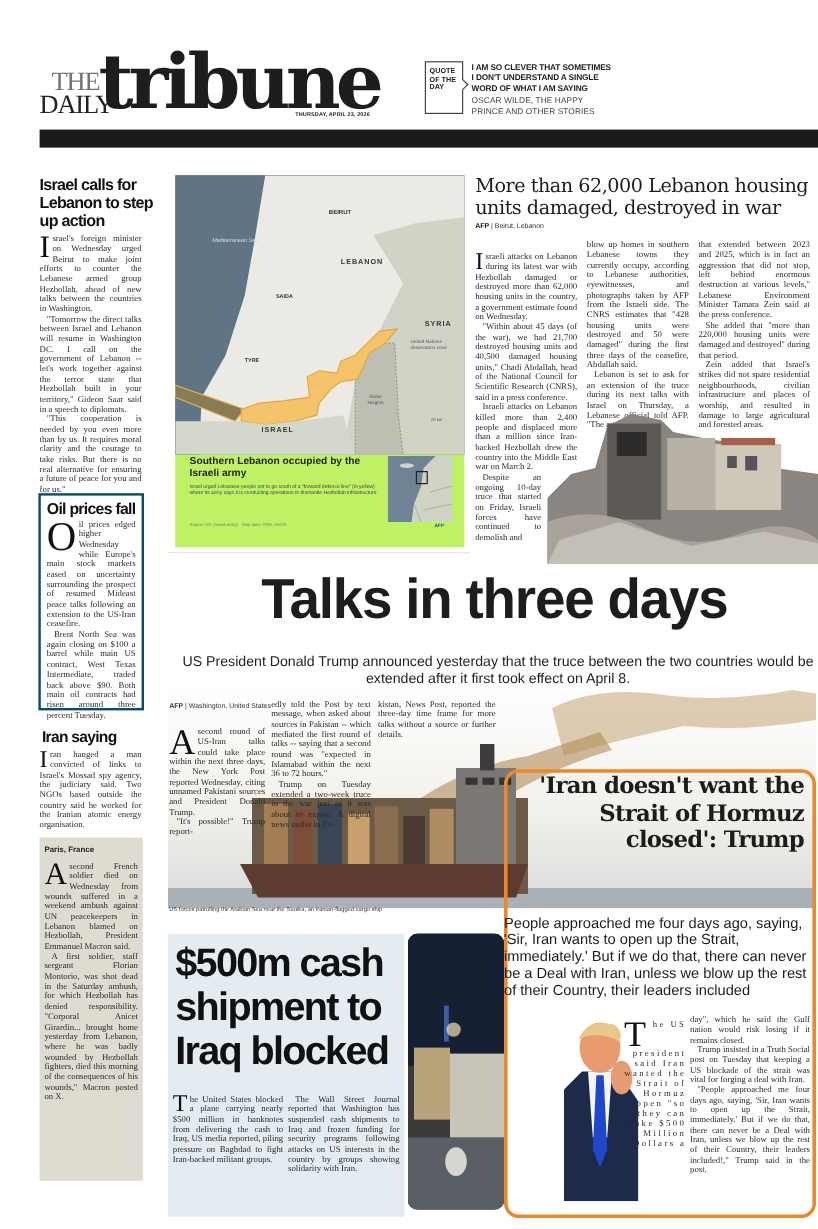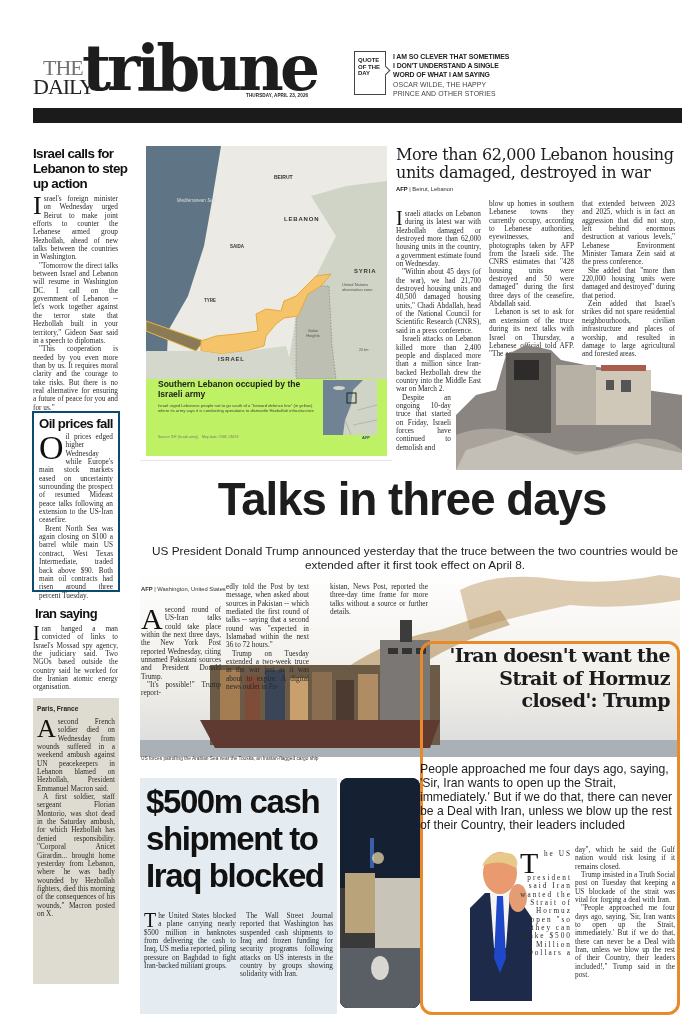--- a/index.html
+++ b/index.html
@@ -49,21 +49,21 @@
 #leb-col1{left:396px;top:210px;width:85px}
 #leb-col2{left:489px;top:200px;width:85px}
 #leb-col3{left:582px;top:200px;width:93px}
 #rubble{left:456px;top:335px;width:226px;height:135px;overflow:hidden}
 
 #talks-head{left:144px;top:470px;width:536px;text-align:center;font-family:"Liberation Sans",sans-serif;font-size:47px;line-height:58px;letter-spacing:-1px;color:#1d1d1d;font-weight:bold;transform:scaleX(.97)}
 #talks-sub{left:150px;top:545px;width:530px;text-align:center;font-family:"Liberation Sans",sans-serif;font-size:11.8px;line-height:13.6px;color:#222}
 #talks-byline{left:141px;top:586px;font-size:5.8px;font-family:"Liberation Sans",sans-serif;color:#333}
 #talks-col1{left:141px;top:606px;width:80px}
 #talks-col2{left:226px;top:583px;width:83px}
-#talks-col3{left:330px;top:583px;width:98px}
+#talks-col3{left:315px;top:583px;width:98px}
 #ship{left:140px;top:570px;width:540px;height:187px;overflow:hidden}
 #ship-caption{left:141px;top:756px;font-size:4.8px;font-family:"Liberation Sans",sans-serif;color:#333}
 
 #trump-box{left:420px;top:641px;width:260px;height:374px;border:3px solid #e98a2a;border-right-width:3px;border-radius:12px;border-top:3px solid #e98a2a}
 #trump-head{left:430px;top:644px;width:240px;text-align:right;font-family:"DejaVu Serif",serif;font-size:19px;line-height:22.5px;color:#1c1c1c;font-weight:bold;letter-spacing:-.6px}
 #trump-quote{left:420px;top:762px;width:262px;text-align:left;font-family:"Liberation Sans",sans-serif;font-size:12.2px;line-height:14.1px;color:#1d1d1d}
 #trump-photo{left:470px;top:848px;width:62px;height:153px}
 #trump-col1{left:520px;top:850px;width:52px;text-align:right;letter-spacing:2px}
 #trump-col2{left:575px;top:846px;width:100px}
 

